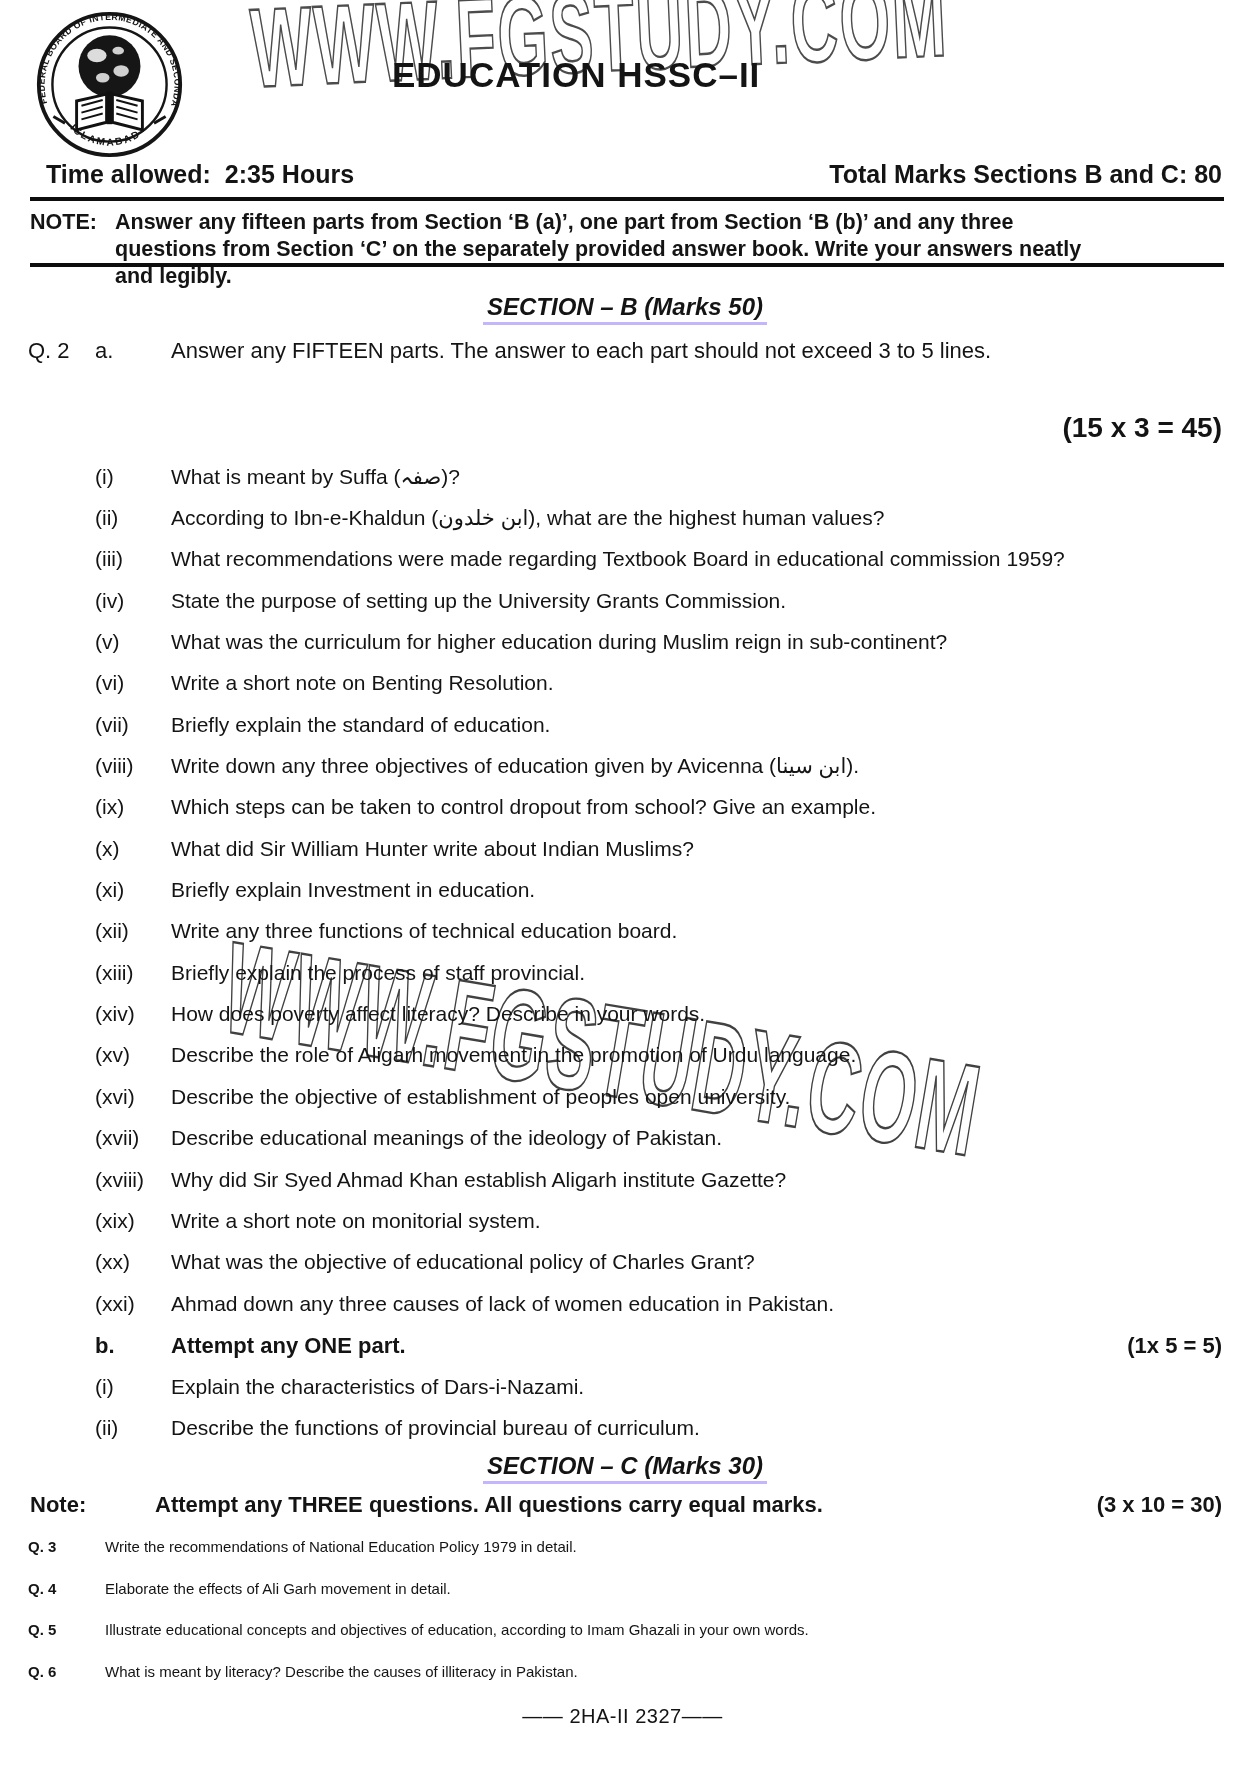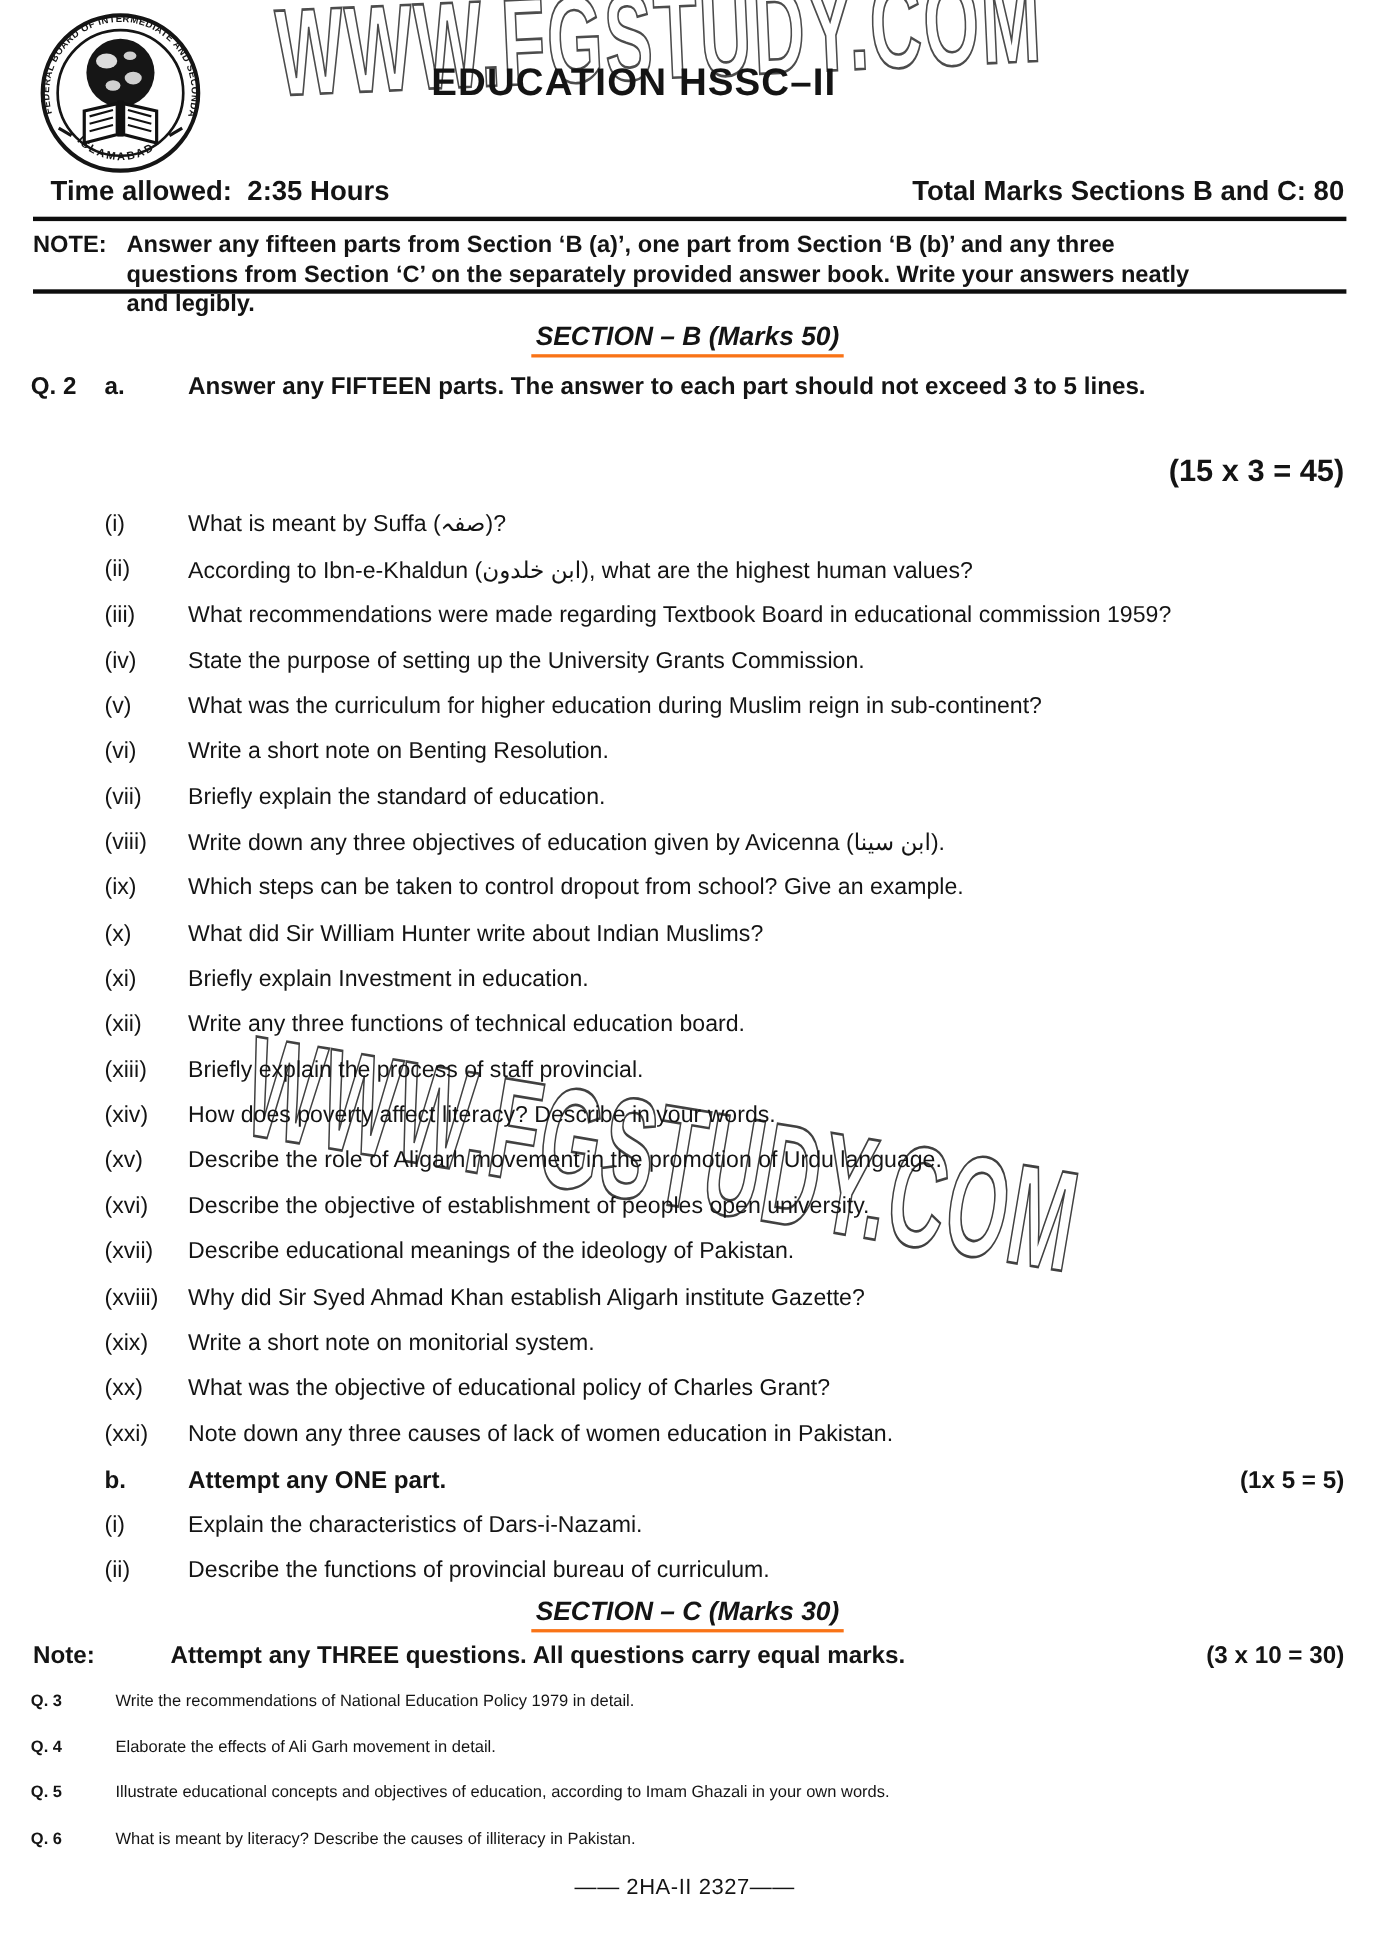--- a/index.html
+++ b/index.html
@@ -24,25 +24,25 @@
   .hdr-row{position:absolute;left:46px;right:28px;top:160px;display:flex;justify-content:space-between;font-size:25px;font-weight:700;z-index:2;}
   .time-val{margin-left:14px;}
   .rule{position:absolute;left:30px;right:26px;height:4px;background:#0d0d0d;z-index:2;}
   .rule1{top:197px;}
   .rule2{top:263px;}
   .note-blk{position:absolute;left:30px;top:209px;display:flex;font-size:21.5px;font-weight:700;line-height:27px;z-index:2;}
   .note-lbl{width:85px;flex:none;}
   .note-txt{width:985px;}
   
   .sec-head{position:absolute;left:0;right:0;text-align:center;font-size:24px;font-weight:700;font-style:italic;z-index:2;}
-  .sec-head span{border-bottom:3px solid #f97316;padding:0 4px 2px 4px;}
+  .sec-head span{border-bottom:3px solid #c4b5fd;padding:0 4px 2px 4px;}
   .sec-b{top:293px;}
   .sec-c{top:1452px;}
   
-  .q2-row{position:absolute;left:28px;top:338px;display:flex;font-size:22px;font-weight:700;z-index:2;}
+  .q2-row{position:absolute;left:28px;top:338px;display:flex;font-size:22px;font-weight:400;z-index:2;}
   .q2-row .qn{width:67px;flex:none;}
   .q2-row .pl{width:76px;flex:none;}
   .marks-a{position:absolute;right:28px;top:412px;font-size:28px;font-weight:700;z-index:2;}
   .items{position:absolute;left:95px;right:28px;top:456px;z-index:2;}
   .item{display:flex;align-items:center;height:41.35px;font-size:21px;}
   .item .num{width:76px;flex:none;}
   .item .txt{white-space:nowrap;}
   
   .partb{position:absolute;left:95px;right:28px;top:1325px;z-index:2;}
   .partb .brow{display:flex;align-items:center;height:41.35px;font-size:22px;font-weight:700;}
@@ -195,21 +195,21 @@
   <div class="item">
       <span class="num">(xix)</span>
       <span class="txt">Write a short note on monitorial system.</span>
     </div>
   <div class="item">
       <span class="num">(xx)</span>
       <span class="txt">What was the objective of educational policy of Charles Grant?</span>
     </div>
   <div class="item">
       <span class="num">(xxi)</span>
-      <span class="txt">Note down any three causes of lack of women education in Pakistan.</span>
+      <span class="txt">Ahmad down any three causes of lack of women education in Pakistan.</span>
     </div>
 </div>
 
 <div class="partb">
   <div class="brow">
     <span class="pl">b.</span>
     <span>Attempt any ONE part.</span>
     <span class="marks">(1x 5 = 5)</span>
   </div>
   <div class="item">

